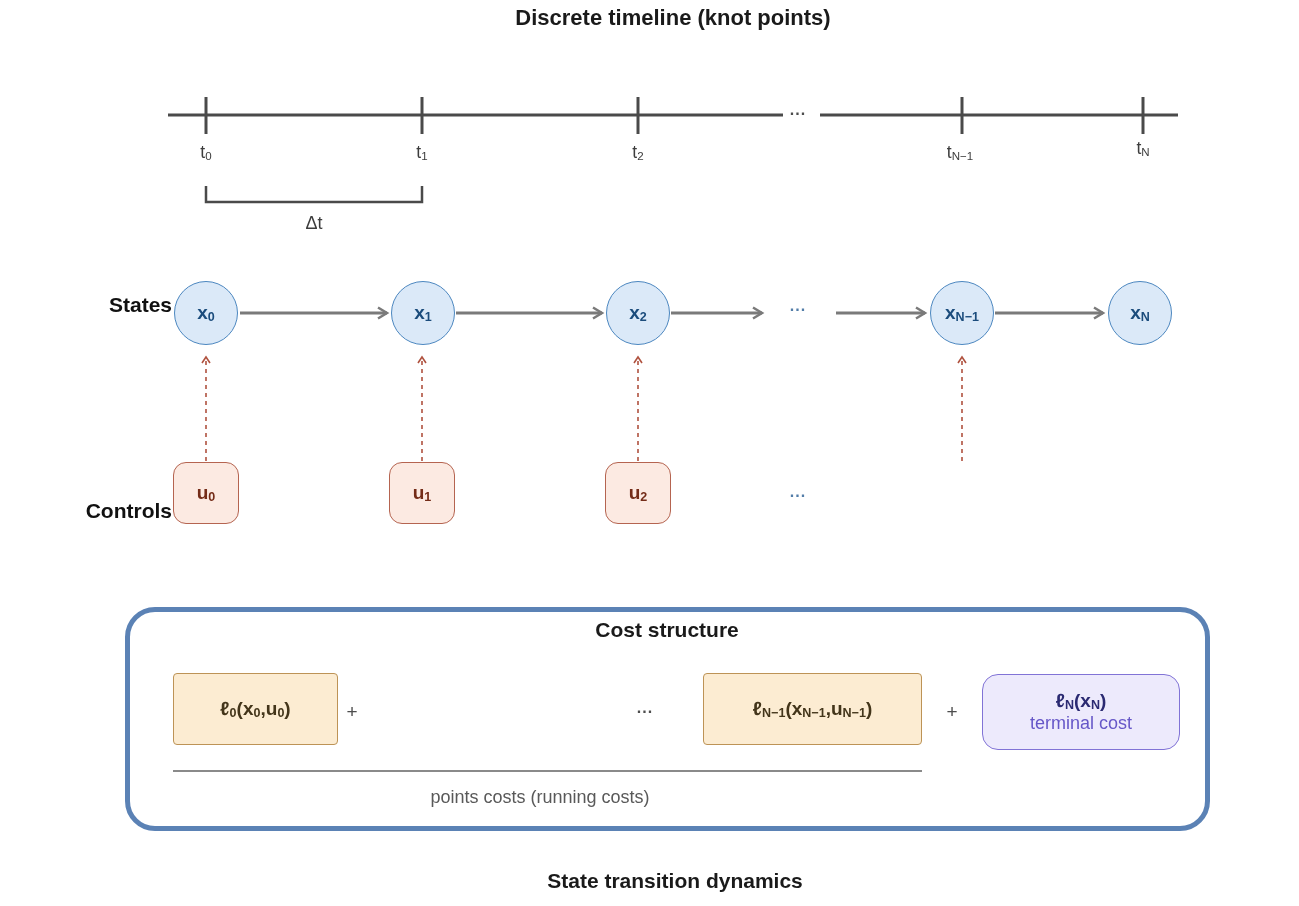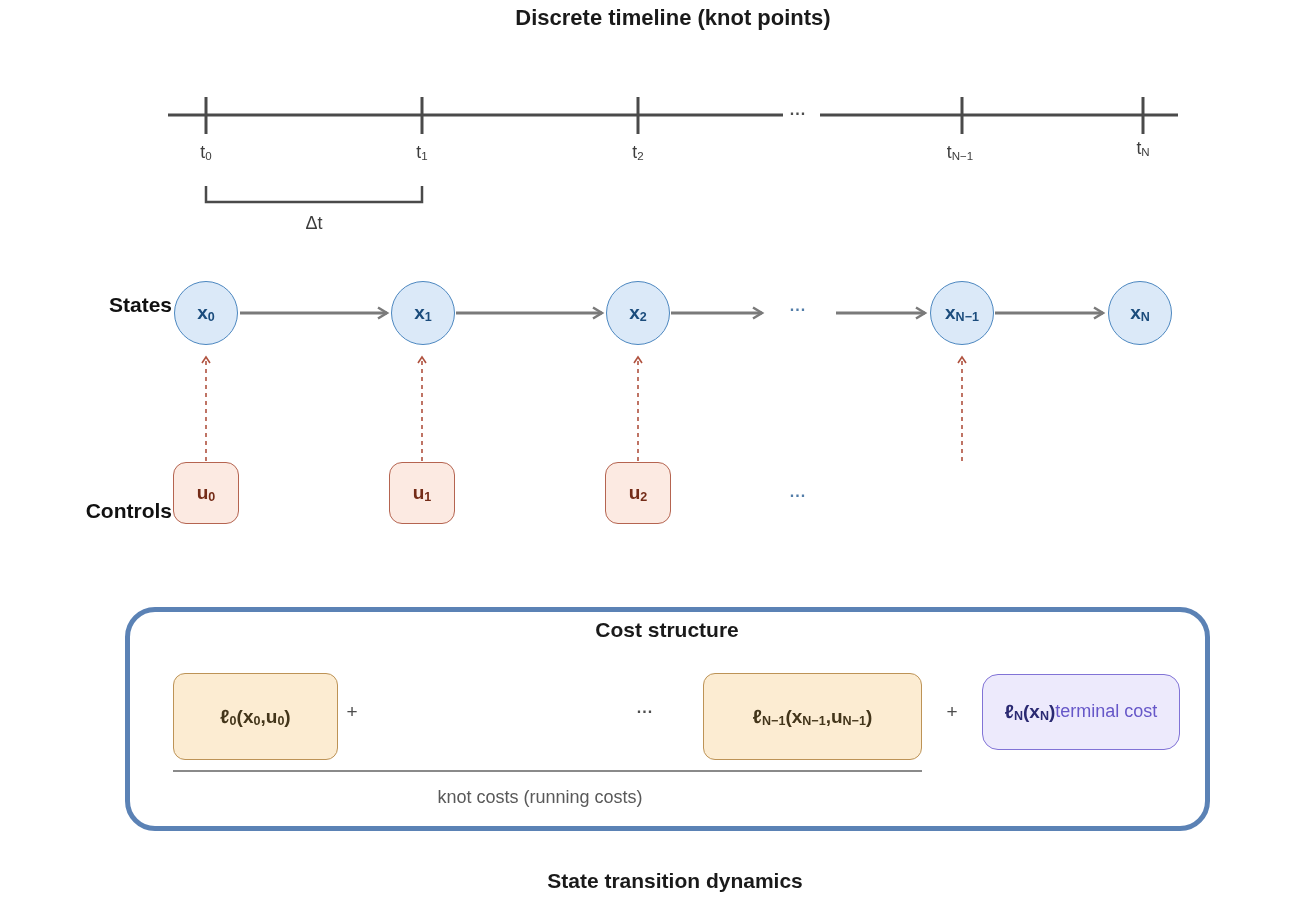--- a/index.html
+++ b/index.html
@@ -23,29 +23,29 @@
   .control-node {
     height:62px; border-radius:13px; box-sizing:border-box;
     background:var(--control-fill,#fceae2); border:1.5px solid var(--control-border,#b56450);
     display:flex; align-items:center; justify-content:center;
     font-size:19px; font-weight:bold; color:var(--control-text,#742c18);
   }
   .ellipsis-gray { font-size:16px; font-weight:bold; color:#4d4d4d; letter-spacing:1px; }
   .ellipsis-blue { font-size:16px; font-weight:bold; color:var(--row-ellipsis,#527da8); letter-spacing:1px; }
   .cost-box { border:5px solid var(--cost-border,#5b82b5); border-radius:30px; box-sizing:border-box; background:transparent; }
   .stage-box {
-    height:87px; border-radius:12px; box-sizing:border-box;
+    height:72px; border-radius:4px; box-sizing:border-box;
     background:var(--stage-fill,#fcecd2); border:1.5px solid var(--stage-border,#bd9356);
     display:flex; align-items:center; justify-content:center;
     font-size:19px; font-weight:bold; color:var(--stage-text,#43351a);
   }
   .terminal-box {
     width:198px; height:76px; border-radius:16px; box-sizing:border-box;
     background:var(--terminal-fill,#edeafc); border:1.5px solid var(--terminal-border,#8173d6);
-    display:flex; flex-direction:row; align-items:center; justify-content:center;
+    display:flex; flex-direction:column; align-items:center; justify-content:center;
   }
   .terminal-line1 { font-size:19px; font-weight:bold; color:var(--terminal-text,#2b2a72); line-height:1.2; }
   .terminal-line2 { font-size:18px; color:var(--terminal-subtext,#6657c8); line-height:1.2; }
   .plus { font-size:19px; color:#4d4d4d; }
   .note { font-size:18px; color:var(--note-text,#595959); }
   svg.connectors { position:absolute; left:0; top:0; }
   .axis   { stroke:var(--axis,#4a4a4a); stroke-width:3; }
   .tick   { stroke:var(--axis,#4a4a4a); stroke-width:3; }
   .bracket{ stroke:var(--axis,#4a4a4a); stroke-width:2.5; fill:none; }
   .sarrow { stroke:var(--arrow,#7a7a7a); stroke-width:3; }
@@ -145,17 +145,17 @@
   <div class="abs stage-box" style="left:703px; top:673px; width:219px;">
       <span><span>ℓ</span><span class="sub">N−1</span><span>(x</span><span class="sub">N−1</span><span>,u</span><span class="sub">N−1</span><span>)</span></span>
     </div>
   <div class="abs ctr plus" style="left:952px; top:701px;">+</div>
 
   <div class="abs terminal-box" style="left:982px; top:674px;">
     <span class="terminal-line1"><span>ℓ</span><span class="sub">N</span><span>(x</span><span class="sub">N</span><span>)</span></span>
     <span class="terminal-line2">terminal cost</span>
   </div>
 
-  <div class="abs ctr note" style="left:540px; top:787px;">knot costs (running costs)</div>
+  <div class="abs ctr note" style="left:540px; top:787px;">points costs (running costs)</div>
 
   <div class="abs ctr title" style="left:675px; top:869px; font-size:21px;text-align:center;">State transition dynamics</div>
 
 </div>
 
 </body></html>

